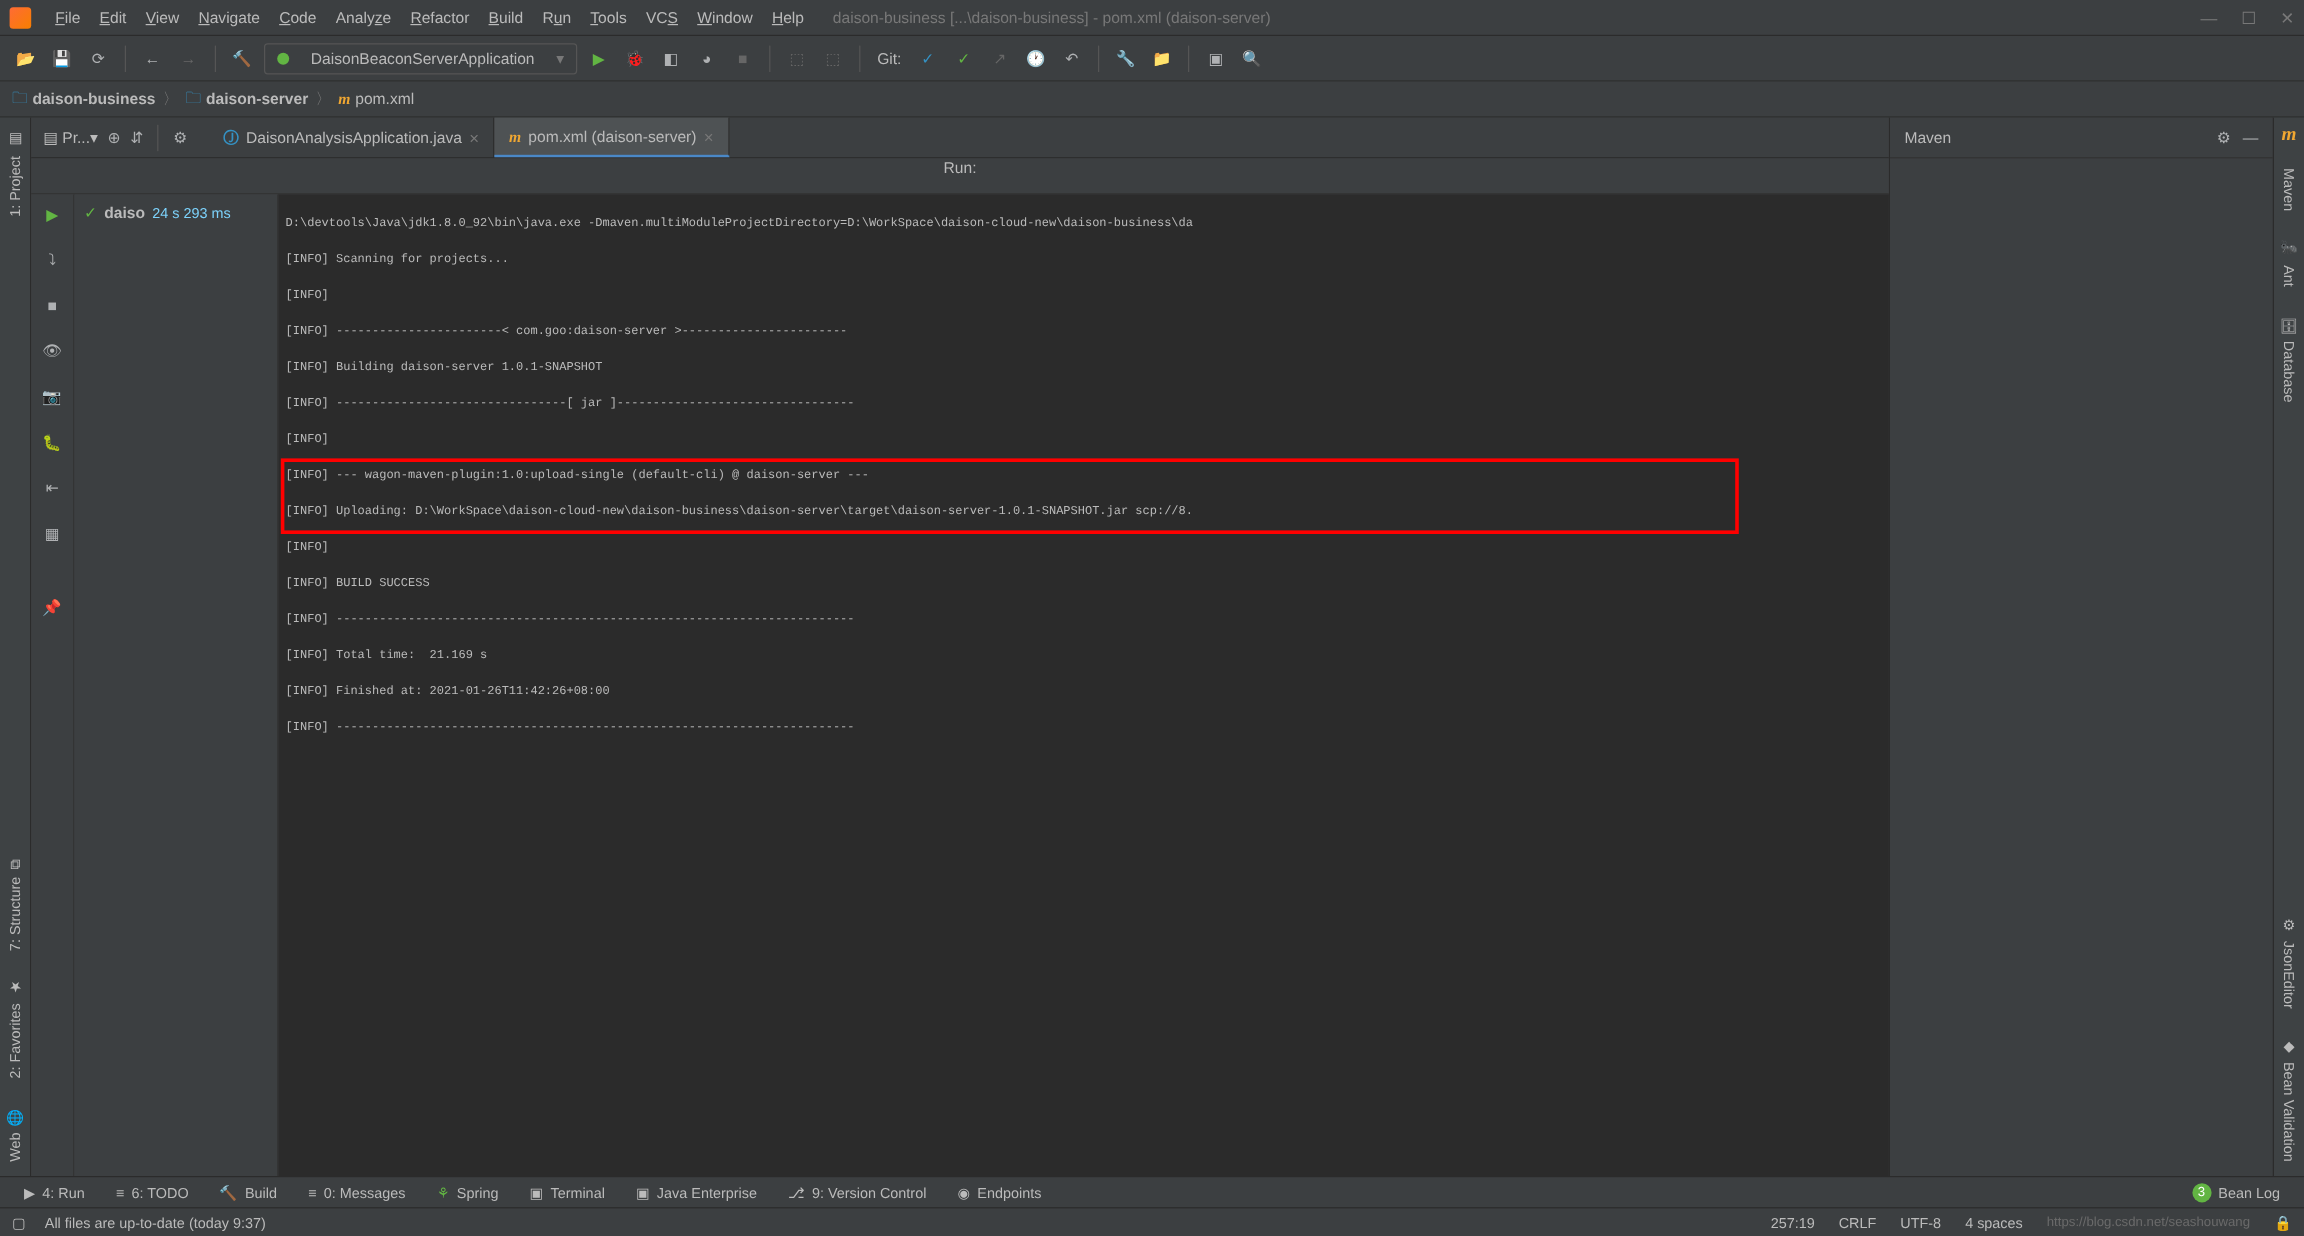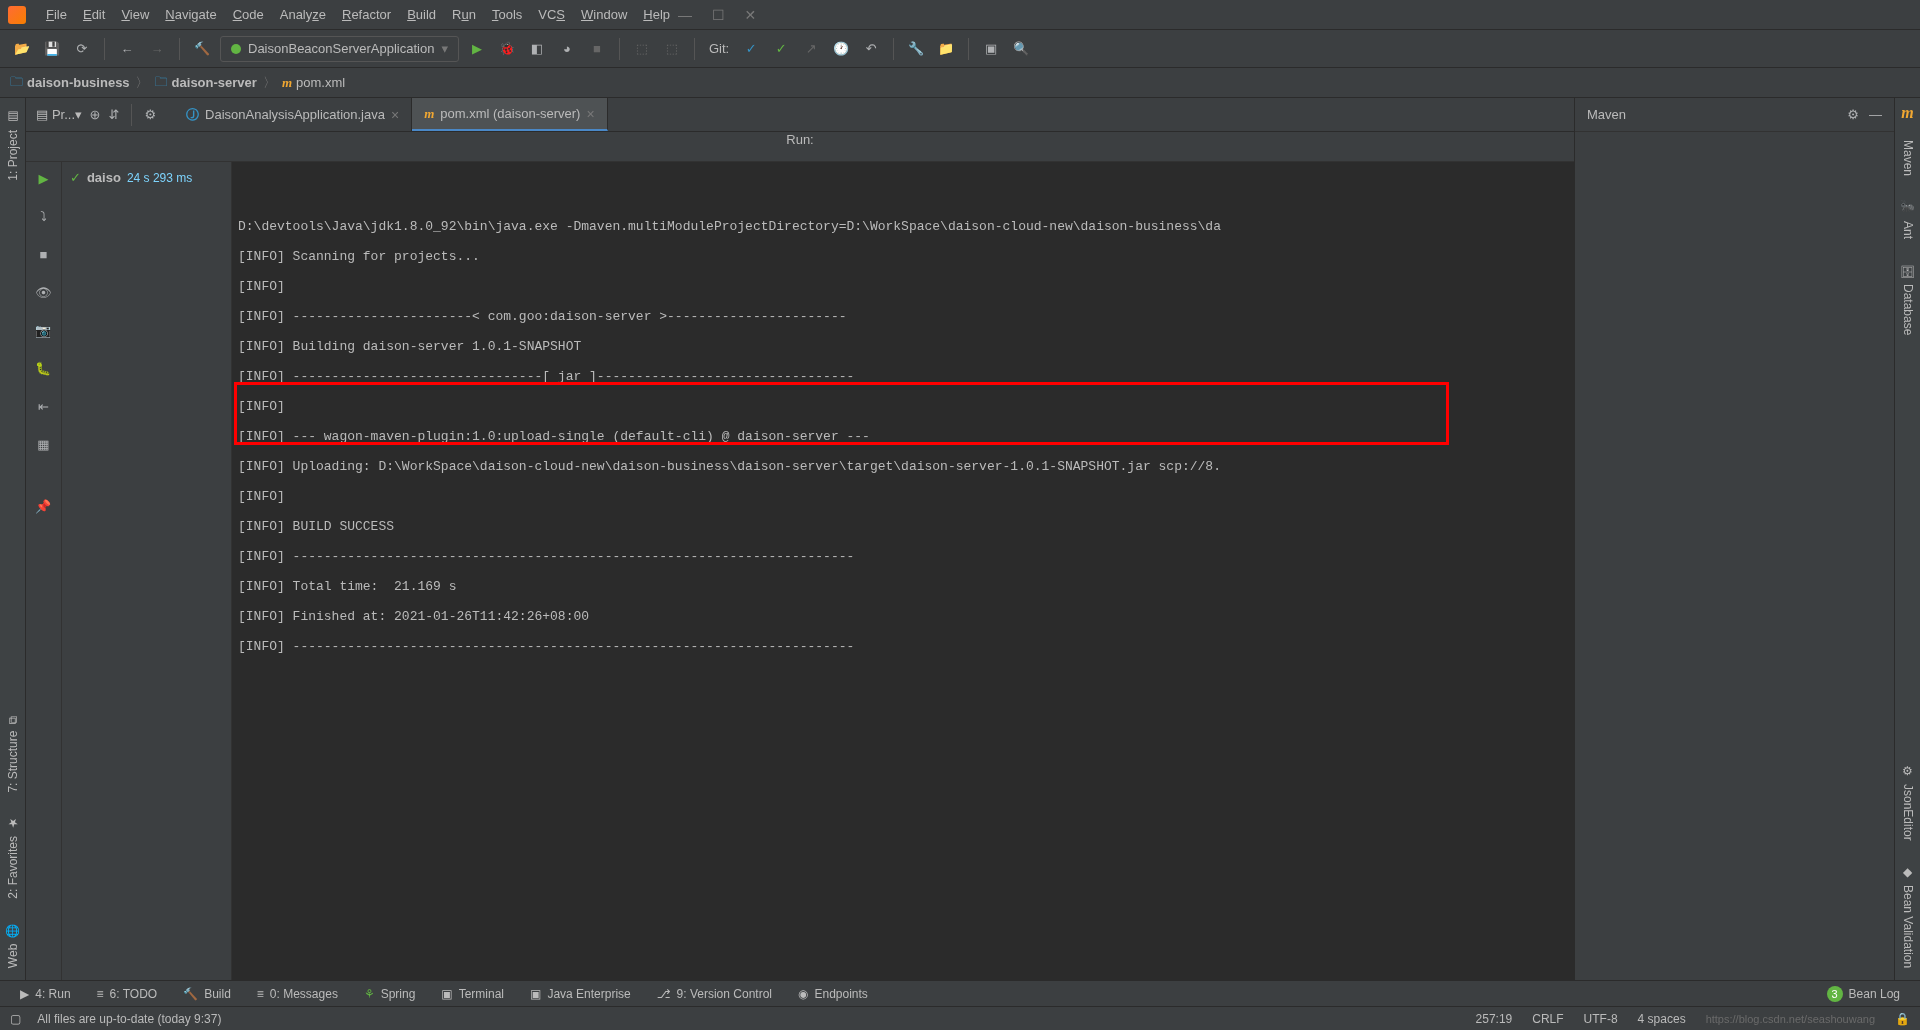--- a/index.html
+++ b/index.html
@@ -12,21 +12,21 @@
 .menubar span { padding: 4px 8px; cursor: pointer; color: #bbbbbb; }
 .menubar span u { text-decoration: underline; }
 .title-text { margin-left: 16px; color: #787878; flex: 1; }
 .window-controls { display: flex; gap: 20px; color: #787878; }
 .window-controls span { cursor: pointer; font-size: 14px; }
 
 
 .toolbar { height: 38px; background: #3c3f41; display: flex; align-items: center; padding: 0 10px; gap: 6px; border-bottom: 1px solid #2b2b2b; }
 .tb-icon { width: 24px; height: 24px; display: flex; align-items: center; justify-content: center; cursor: pointer; color: #afb1b3; border-radius: 3px; }
 .tb-sep { width: 1px; height: 22px; background: #555; margin: 0 4px; }
-.run-config { display: flex; align-items: center; background: #3c3f41; border: 1px solid #555; border-radius: 3px; padding: 2px 10px; height: 26px; cursor: pointer; gap: 7px; }
+.run-config { display: flex; align-items: center; background: #3c3f41; border: 1px solid #555; border-radius: 3px; padding: 2px 10px; height: 26px; cursor: pointer; gap: 18px; }
 .run-config .dot { width: 10px; height: 10px; background: #62b543; border-radius: 50%; }
 .git-label { color: #bbbbbb; margin: 0 4px; }
 .green { color: #62b543 !important; }
 .blue { color: #3592c4 !important; }
 
 
 .breadcrumb { height: 30px; background: #3c3f41; display: flex; align-items: center; padding: 0 10px; gap: 6px; border-bottom: 1px solid #2b2b2b; }
 .bc-item { display: flex; align-items: center; gap: 4px; cursor: pointer; }
 .bc-item .folder-icon { color: #3592c4; }
 .bc-chevron { color: #787878; }
@@ -65,21 +65,21 @@
 .run-gutter { width: 36px; background: #3c3f41; display: flex; flex-direction: column; align-items: center; padding-top: 6px; gap: 18px; border-right: 1px solid #323232; }
 .run-gutter .g-icon { width: 20px; height: 20px; display: flex; align-items: center; justify-content: center; color: #afb1b3; cursor: pointer; }
 .run-gutter .pin { margin-top: 24px; }
 
 .run-tree { width: 170px; background: #3c3f41; padding: 6px 8px; border-right: 1px solid #323232; }
 .tree-item { display: flex; align-items: center; gap: 6px; color: #bbbbbb; font-size: 13px; padding: 2px 0; }
 .tree-item .check { color: #62b543; }
 .tree-time { color: #7dd3fc; font-size: 12px; }
 
 .console { flex: 1; background: #2b2b2b; overflow: auto; padding: 10px 6px; position: relative; }
-.console pre { font-family: "Consolas", "Courier New", monospace; font-size: 13px; line-height: 30px; color: #bbbbbb; white-space: pre; margin-top: 40px; }
+.console pre { font-family: "Consolas", "Courier New", monospace; font-size: 10px; line-height: 30px; color: #bbbbbb; white-space: pre; }
 .highlight-box { position: absolute; border: 3px solid #ff0000; pointer-events: none; }
 
 
 .maven-panel { width: 320px; background: #3c3f41; border-left: 1px solid #2b2b2b; display: flex; flex-direction: column; }
 .maven-header { height: 34px; display: flex; align-items: center; padding: 0 12px; border-bottom: 1px solid #323232; }
 .maven-header span:first-child { flex: 1; }
 .maven-icons { display: flex; gap: 10px; color: #afb1b3; }
 
 
 .right-rail { width: 26px; background: #3e4244; display: flex; flex-direction: column; align-items: center; border-left: 1px solid #2b2b2b; }
@@ -112,20 +112,21 @@
     <span><u>C</u>ode</span>
     <span>Analy<u>z</u>e</span>
     <span><u>R</u>efactor</span>
     <span><u>B</u>uild</span>
     <span>R<u>u</u>n</span>
     <span><u>T</u>ools</span>
     <span>VC<u>S</u></span>
     <span><u>W</u>indow</span>
     <span><u>H</u>elp</span>
   </div>
+  <div class="title-text">daison-business [...\daison-business] - pom.xml (daison-server)</div>
   <div class="window-controls">
     <span>—</span>
     <span>☐</span>
     <span>✕</span>
   </div>
 </div>
 
 <div class="toolbar">
   <div class="tb-icon">📂</div>
   <div class="tb-icon">💾</div>

